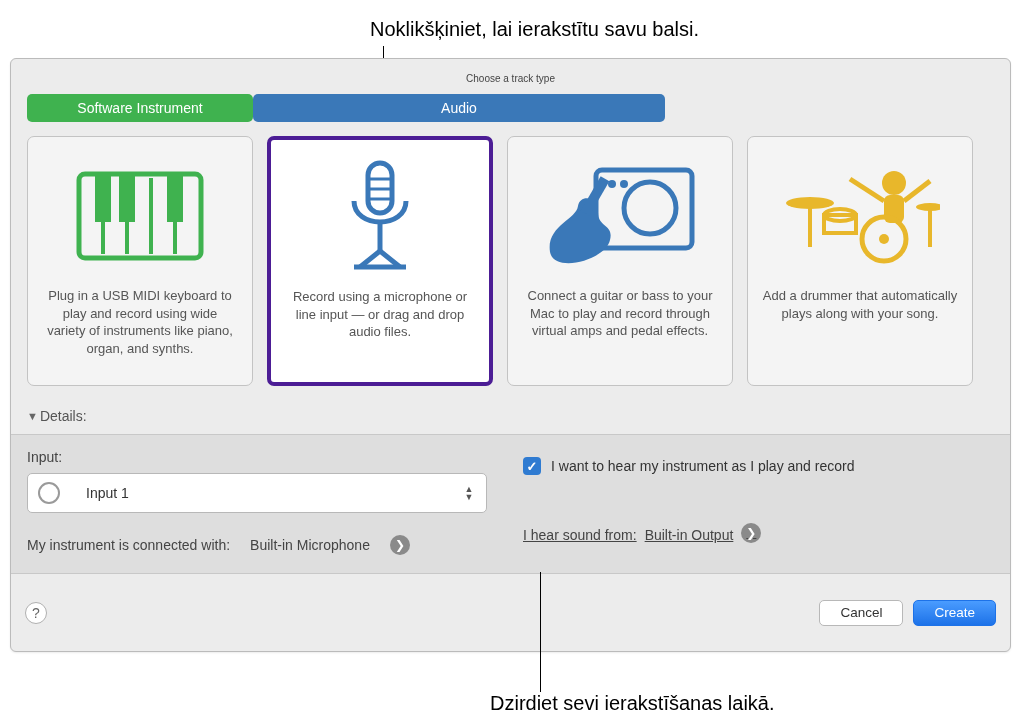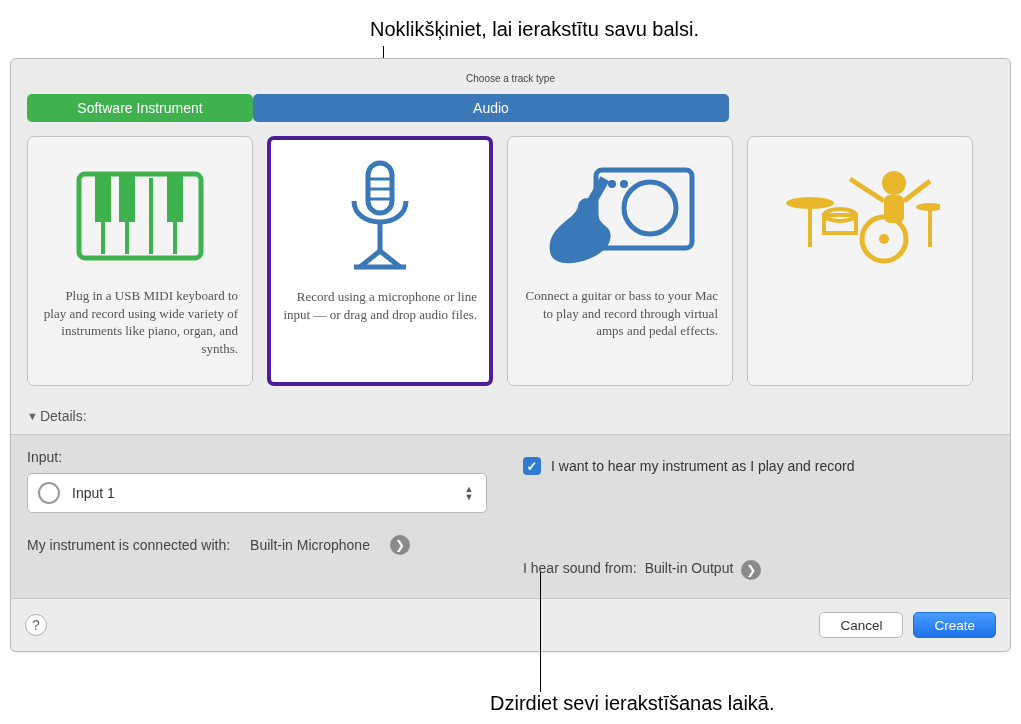--- a/index.html
+++ b/index.html
@@ -57,21 +57,21 @@
     border-radius: 5px;
     display: flex;
     align-items: center;
     justify-content: center;
     color: #fff;
     font-size: 14px;
     font-weight: 500;
     cursor: pointer;
   }
   .tab-green  { width: 226px; background: #3fb24f; }
-  .tab-blue   { width: 476px; background: #3a78b8; }
+  .tab-blue   { width: 412px; background: #3a78b8; }
   .tab-yellow { width: 228px; background: #e8b72b; }
   .cards {
     display: flex;
     gap: 14px;
     padding: 14px 16px 18px;
   }
   .card {
     width: 226px;
     height: 250px;
     background: #f4f4f4;
@@ -93,23 +93,22 @@
     width: 100%;
     display: flex;
     align-items: center;
     justify-content: center;
   }
   .card-desc {
     font-size: 13px;
     color: #555;
     line-height: 1.35;
     width: 100%;
-    text-align: right;
+    text-align: center;
     padding-top: 6px;
-    font-family: Liberation Serif, serif;
   }
   .details-row {
     padding: 4px 16px 10px;
     font-size: 14px;
     color: #555;
     display: flex;
     align-items: center;
     gap: 2px;
   }
   .details-row .tri {
@@ -136,21 +135,21 @@
   .right-col { flex: 1; padding-top: 0px; }
   .select-box {
     width: 460px;
     height: 40px;
     background: #fff;
     border: 1px solid #b8b8b8;
     border-radius: 5px;
     display: flex;
     align-items: center;
     padding: 0 10px;
-    gap: 12px;
+    gap: 26px;
     cursor: pointer;
     position: relative;
   }
   .select-circle {
     width: 22px; height: 22px;
     border: 2px solid #9a9a9a;
     border-radius: 50%;
   }
   .select-arrows {
     position: absolute;
@@ -196,26 +195,27 @@
     background: #8a8a8a;
     border-radius: 50%;
     color: #fff;
     display: inline-flex;
     align-items: center;
     justify-content: center;
     font-size: 12px;
     cursor: pointer;
   }
   .output-row {
-    margin-top: 85px;
+    margin-top: 48px;
     font-size: 14px;
     color: #444;
     display: flex;
-    align-items: flex-start;
+    align-items: flex-end;
     gap: 8px;
+    text-decoration: underline;
   }
   .footer {
     flex: 1;
     display: flex;
     align-items: center;
     padding: 0 14px;
   }
   .help-btn {
     width: 22px; height: 22px;
     border: 1px solid #b0b0b0;
@@ -336,20 +336,21 @@
           <ellipse cx="30" cy="42" rx="24" ry="6" fill="#e8b72b"></ellipse>
           <line x1="30" y1="42" x2="30" y2="86" stroke="#e8b72b" stroke-width="4"></line>
           <ellipse cx="150" cy="46" rx="14" ry="4" fill="#e8b72b"></ellipse>
           <line x1="150" y1="46" x2="150" y2="86" stroke="#e8b72b" stroke-width="4"></line>
           <ellipse cx="60" cy="54" rx="16" ry="6" fill="none" stroke="#e8b72b" stroke-width="4"></ellipse>
           <rect x="44" y="54" width="32" height="18" fill="none" stroke="#e8b72b" stroke-width="4"></rect>
           <circle cx="104" cy="78" r="22" fill="none" stroke="#e8b72b" stroke-width="5"></circle>
           <circle cx="104" cy="78" r="5" fill="#e8b72b"></circle>
         </svg>
       </div>
+      <div class="card-desc">Add a drummer that automatically plays along with your song.</div>
     </div>
   </div>
 
   <div class="details-row">
     <span class="tri">▼</span>
     <span>Details:</span>
   </div>
 
   <div class="details-panel">
     <div class="details-grid">

